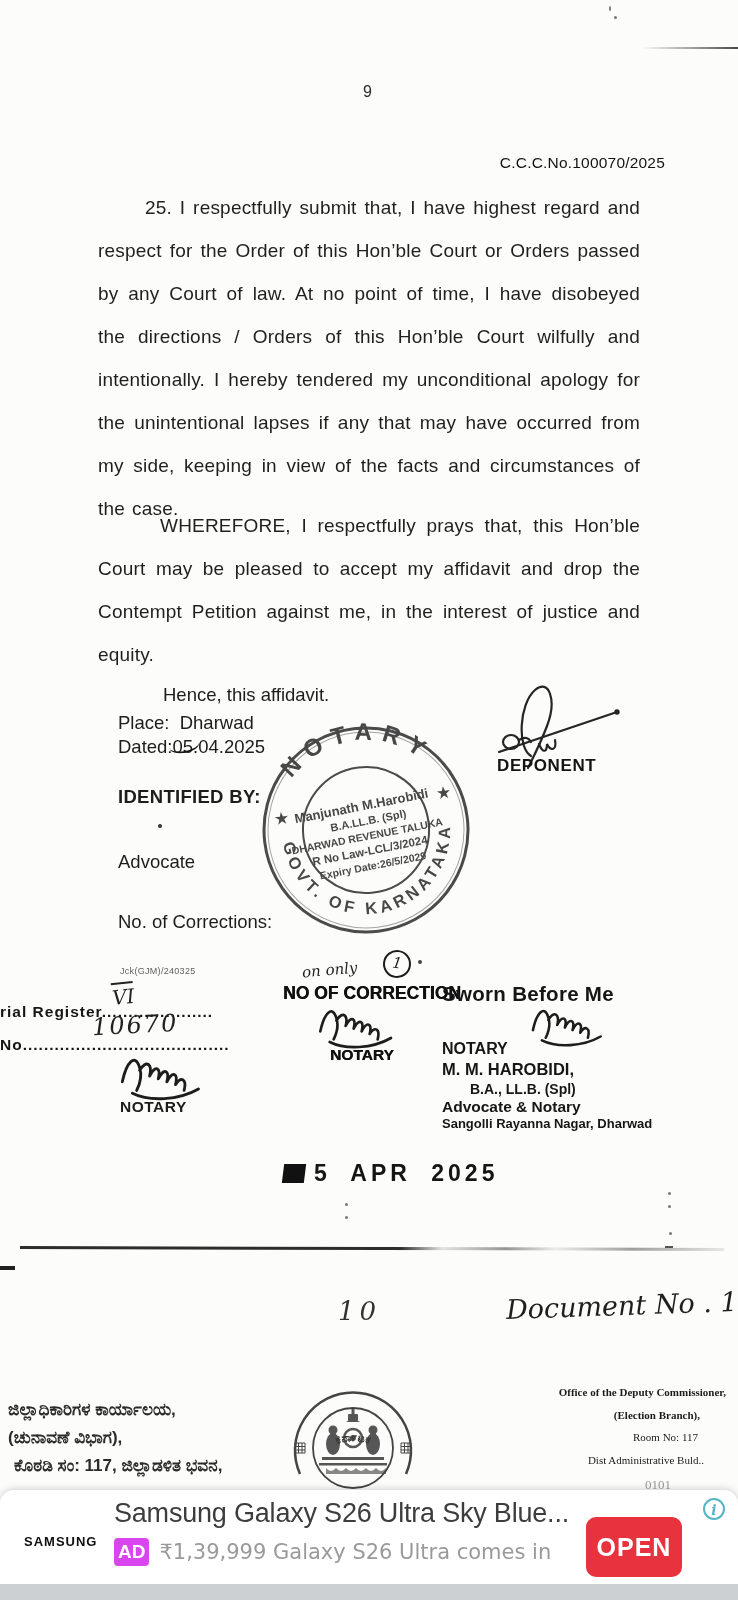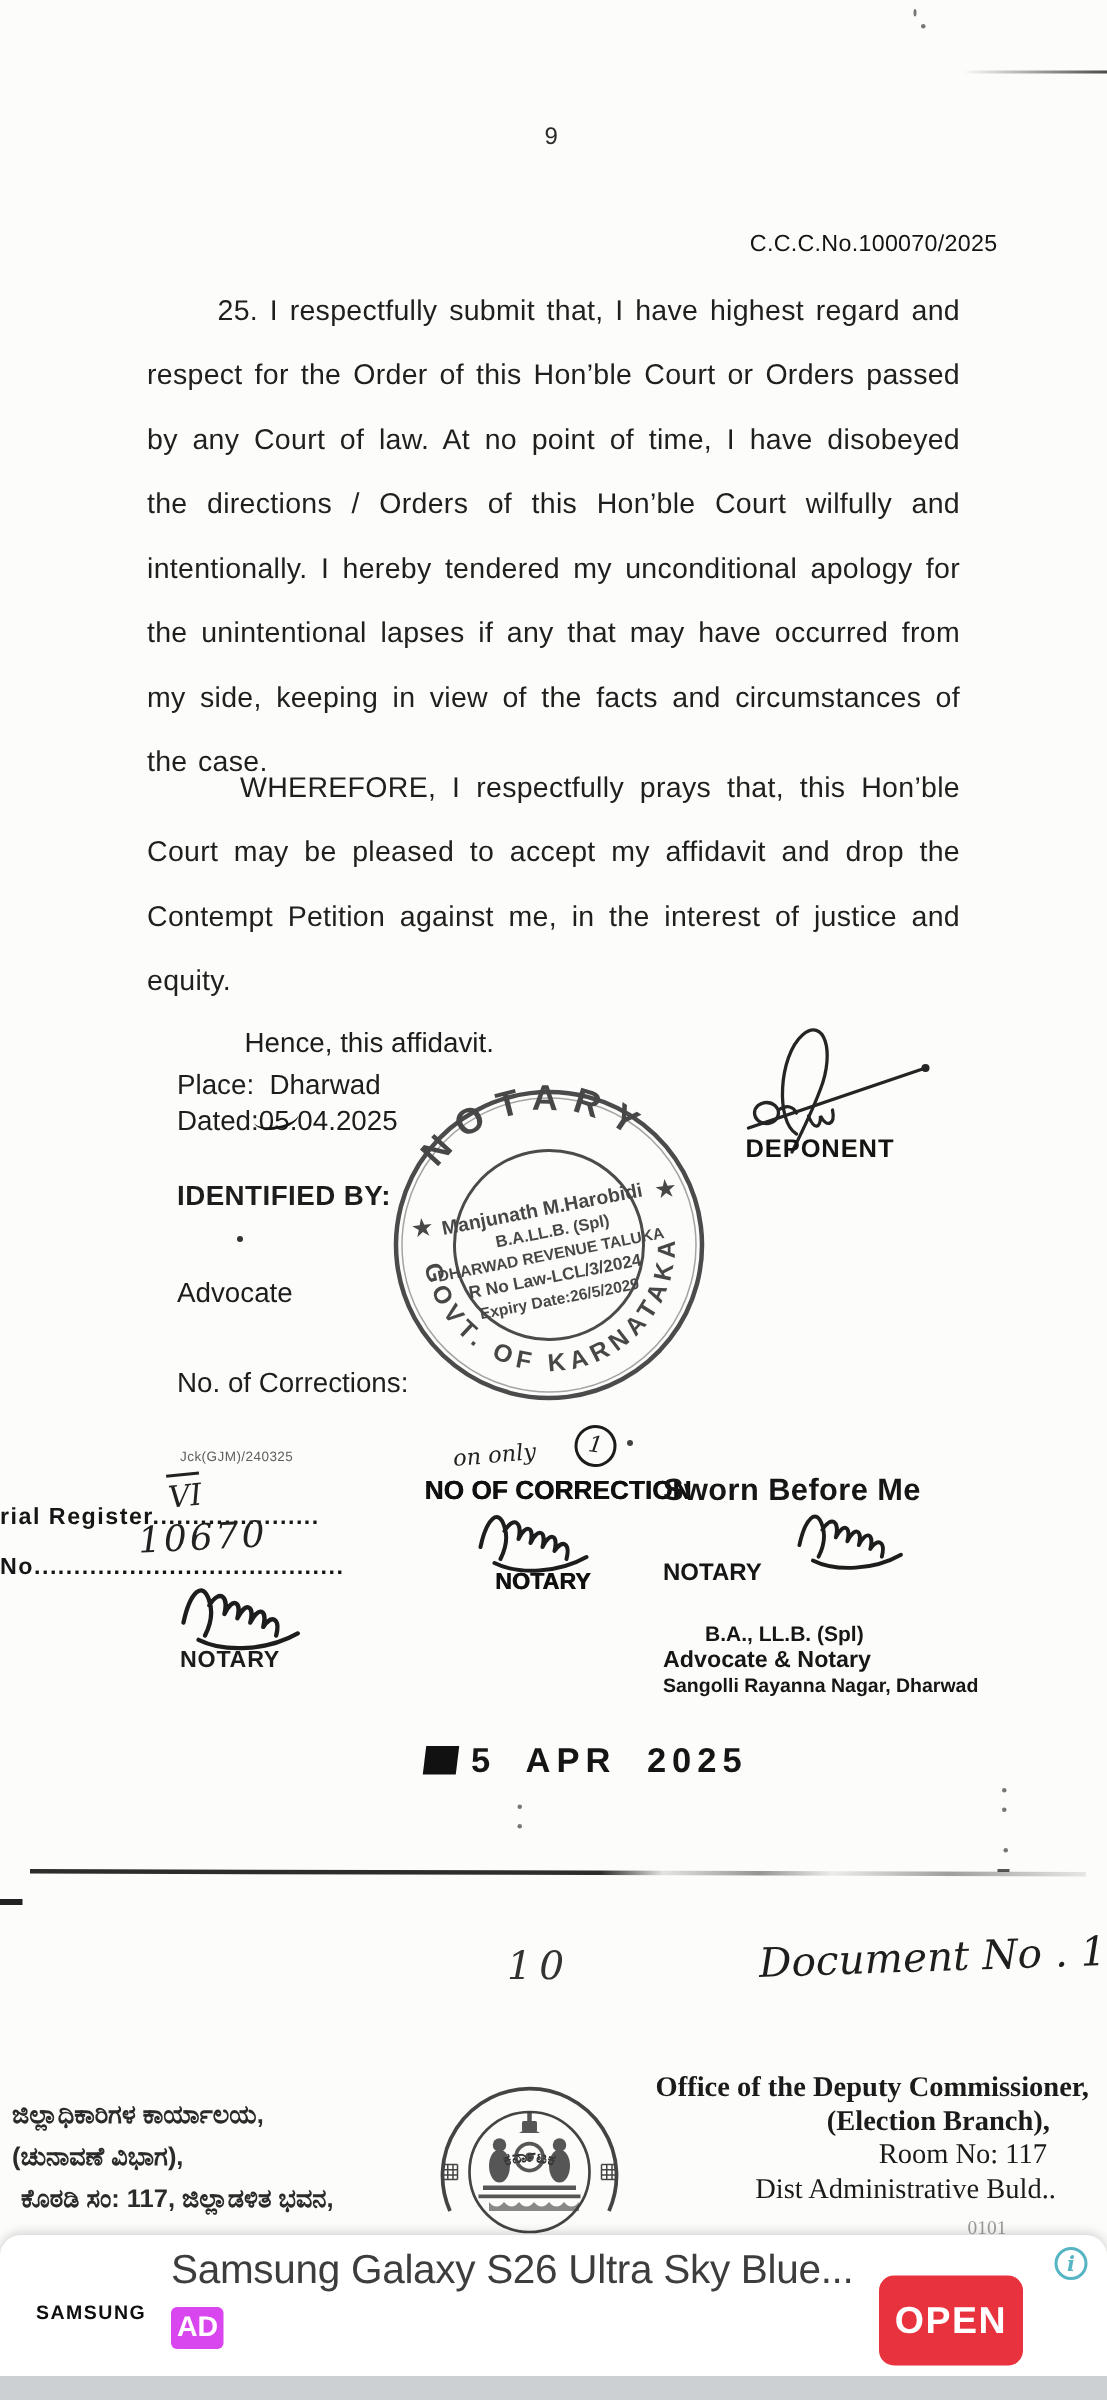--- a/index.html
+++ b/index.html
@@ -23,21 +23,21 @@
            text-align:center;line-height:22px;font-size:15px;}
   .dotline{font-weight:700;font-size:15.5px;letter-spacing:1px;color:#161616;}
   .inkbold{font-weight:800;color:#101010;text-shadow:.4px 0 0 #101010;}
   .datestamp{display:flex;align-items:center;font-weight:700;font-size:23px;letter-spacing:4px;
              word-spacing:10px;color:#151515;}
   .blob{width:22px;height:19px;background:#111;transform:skewX(-7deg);margin-right:9px;}
   .sworncol{width:260px;color:#161616;}
   
   .kannada{font-size:17px;line-height:27.5px;color:#2b2b2b;font-weight:600;}
   .office{width:340px;text-align:right;font-family:"Liberation Serif",serif;color:#1b1b1b;
-          font-size:19px;line-height:22.5px;}
+          font-size:11px;line-height:22.5px;}
   .office .l1,.office .l2{font-weight:700;}
   .office .l2{padding-right:26px;} .office .l3{padding-right:28px;} .office .l4{padding-right:22px;}
   
   .pagesep{position:absolute;top:1247px;left:20px;width:704px;height:2.6px;transform:rotate(.15deg);
     background:linear-gradient(to right,#2d2d2d 0%,#2d2d2d 54%,rgba(45,45,45,.12) 60%,rgba(45,45,45,.5) 69%,
     rgba(45,45,45,.08) 76%,rgba(45,45,45,.45) 87%,rgba(45,45,45,.1) 100%);}
   .speck{position:absolute;background:#777;border-radius:50%;}
   
   .adcard{position:absolute;left:0;top:1490px;width:738px;height:94px;background:#ffffff;z-index:10;
           border-radius:14px 14px 0 0;box-shadow:0 -1px 7px rgba(0,0,0,.18);cursor:pointer;}
@@ -148,20 +148,21 @@
   <div class="abs inkbold" style="left:330px;top:1046px;font-size:15.5px;">NOTARY</div>
 
   <div class="abs sworncol" style="left:442px;top:982px;font-size:20.5px;font-weight:700;letter-spacing:.3px;">Sworn Before Me</div>
   <svg class="abs" style="left:520px;top:1002px;" width="100" height="46" viewBox="0 0 64 36">
     <g fill="none" stroke="#1d1d1d" stroke-width="2" stroke-linecap="round" stroke-linejoin="round">
       <path d="M3,22 C6,8 12,2 15,12 C17,18 15,24 13,28 M15,14 C20,6 24,10 22,18 C26,10 30,12 28,20 C32,12 36,14 34,22 C38,14 42,16 40,24 C44,18 48,20 46,28"></path>
       <path d="M10,30 C22,36 42,35 56,27"></path>
     </g>
   </svg>
   <div class="abs sworncol bold" style="left:442px;top:1040px;font-size:16px;">NOTARY</div>
+  <div class="abs sworncol bold" style="left:442px;top:1060px;font-size:16.5px;">M. M. HAROBIDI,</div>
   <div class="abs sworncol bold" style="left:470px;top:1081px;font-size:14px;">B.A., LL.B. (Spl)</div>
   <div class="abs sworncol bold" style="left:442px;top:1098px;font-size:15.5px;">Advocate &amp; Notary</div>
   <div class="abs sworncol" style="left:442px;top:1116px;font-size:13px;font-weight:600;">Sangolli Rayanna Nagar, Dharwad</div>
 
   <div class="abs datestamp" style="left:283px;top:1160px;">
     <div class="blob"></div>
     <span>5 APR 2025</span>
   </div>
 
   <div class="speck" style="left:345px;top:1203px;width:3px;height:3px;"></div>
@@ -216,19 +217,20 @@
     <div class="l3">Room No: 117</div>
     <div class="l4">Dist Administrative Buld..</div>
   </div>
   <div class="abs" style="left:645px;top:1477px;font-size:13px;color:#9a9a9a;font-family:'Liberation Serif',serif;">0101</div>
 
   <div class="adcard">
     <div class="adbrand">SAMSUNG</div>
     <div class="adtitle">Samsung Galaxy S26 Ultra Sky Blue...</div>
     <div class="adrow">
       <span class="adbadge">AD</span>
+      <span class="adsub">₹1,39,999 Galaxy S26 Ultra comes in</span>
     </div>
     <button class="adbtn">OPEN</button>
     <div class="adinfo">i</div>
   </div>
   <div class="bottomstrip"></div>
 
 </div>
 
 </body></html>

